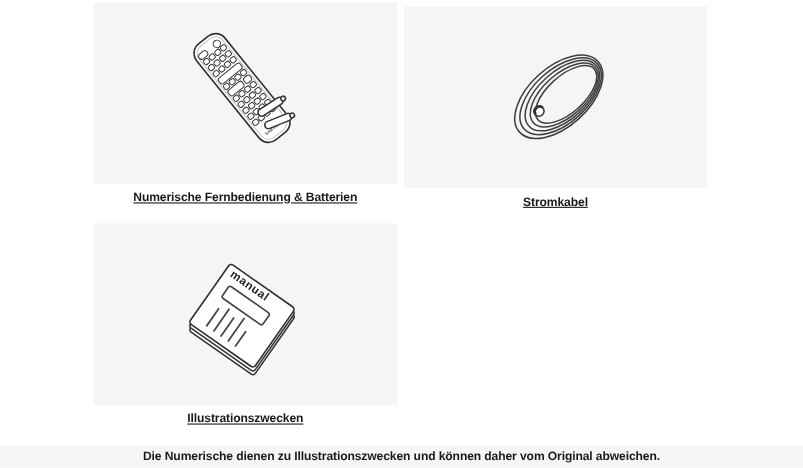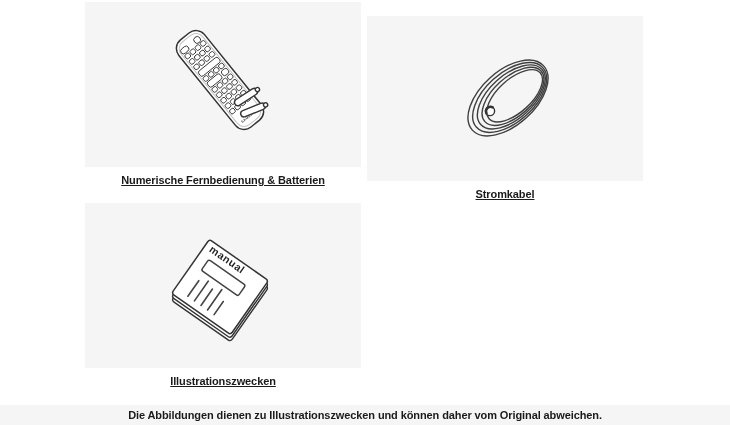--- a/index.html
+++ b/index.html
@@ -5,21 +5,21 @@
   html, body { margin: 0; padding: 0; }
   body {
     width: 730px; height: 425px;
     background: #ffffff;
     font-family: "Liberation Sans", sans-serif;
     position: relative;
     overflow: hidden;
   }
   .accessory-item { position: absolute; width: 276px; }
   #item-remote { left: 85px; top: 2px; }
-  #item-cable  { left: 367px; top: 16px; }
+  #item-cable  { left: 367px; top: 6px; }
   #item-manual { left: 85px; top: 203px; }
   .card {
     width: 276px; height: 165px;
     background: #f5f5f5;
     display: flex; align-items: center; justify-content: center;
   }
   .card svg { display: block; }
   .accessory-label {
     margin-top: 7px;
     text-align: center;
@@ -163,14 +163,14 @@
           <line x1="-26" y1="3" x2="-1" y2="3"></line>
           <line x1="-26" y1="11" x2="-10" y2="11"></line>
         </g>
       </g>
     </svg>
   </div>
   <div class="accessory-label">Illustrationszwecken</div>
 </div>
 
 <div class="footer-bar">
-  <span class="disclaimer">Die Abbildungen dienen zu Illustrationszwecken und können daher vom Original abweichen.</span>
+  <span class="disclaimer">Die Numerische dienen zu Illustrationszwecken und können daher vom Original abweichen.</span>
 </div>
 
 </body></html>

